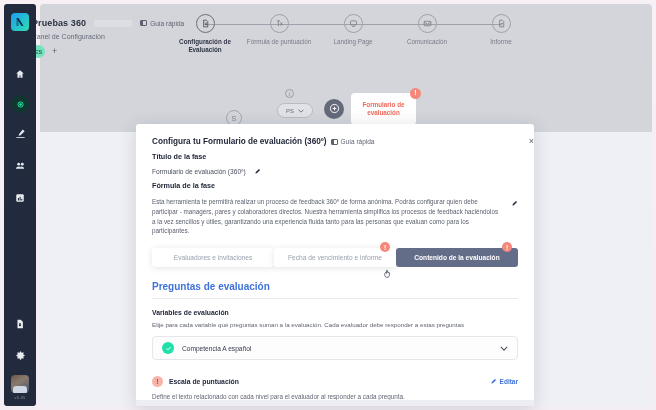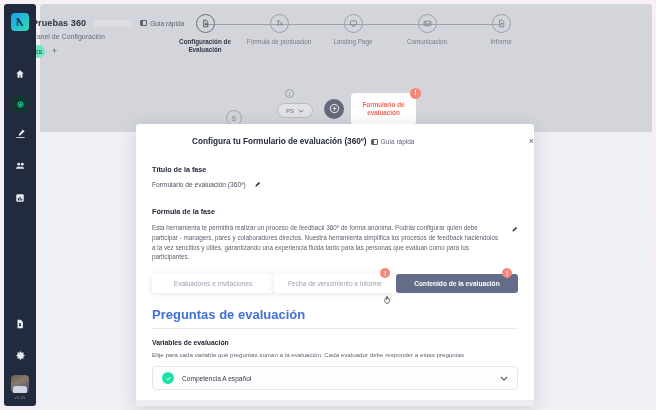--- a/index.html
+++ b/index.html
@@ -182,25 +182,24 @@
     background: #fff;
     border-radius: 3px 3px 0 0;
     box-shadow: 0 3px 18px rgba(40,44,60,.16);
     z-index: 30;
     overflow: hidden;
   }
   .m-pad { padding: 0 16px; }
   .m-head {
     display: flex; align-items: center; gap: 4px;
     padding: 13px 0 0 16px;
-    margin-left: 40px;
   }
   .m-title { font-size: 8.2px; font-weight: bold; color: #22283a; }
   .m-close { margin-left: auto; font-size: 9px; color: #5c6170; line-height: 1; }
-  .sec-h { font-size: 7.2px; font-weight: bold; color: #22283a; margin-top: 19px; }
+  .sec-h { font-size: 7.2px; font-weight: bold; color: #22283a; margin-top: 6px; }
   .row-val { display: flex; align-items: center; gap: 8px; margin-top: 7px; }
   .val-txt { font-size: 6.6px; color: #4a4f5e; }
   .pencil { color: #2d3241; display: inline-flex; }
   .desc {
     margin-top: 7px; display: flex; gap: 8px; align-items: flex-start;
   }
   .desc p {
     font-size: 6.3px; line-height: 1.55; color: #5a5f6d; flex: 1 1 auto;
   }
 
@@ -227,21 +226,21 @@
     width: 10px; height: 10px; border-radius: 50%;
     background: #f5887a; color: #fff; font-size: 6.5px; font-weight: bold;
     display: flex; align-items: center; justify-content: center;
   }
   .cursor {
     position: absolute; left: 247px; top: 17px;
     width: 9px; height: 11px; color: #5a5f6d;
   }
 
   .section-link {
-    font-size: 13px; color: #3f72d8; font-weight: bold;
+    font-size: 10px; color: #3f72d8; font-weight: bold;
     margin-top: 14px;
   }
   .hr { height: 1px; background: #e7e9ef; margin-top: 6px; }
 
   .sub-h { font-size: 6.8px; font-weight: bold; color: #22283a; margin-top: 10px; }
   .hint { font-size: 6.2px; color: #5f6472; margin-top: 5px; }
 
   .var-card {
     margin-top: 8px; height: 24px;
     border: 1px solid #e4e6ec; border-radius: 4px;

